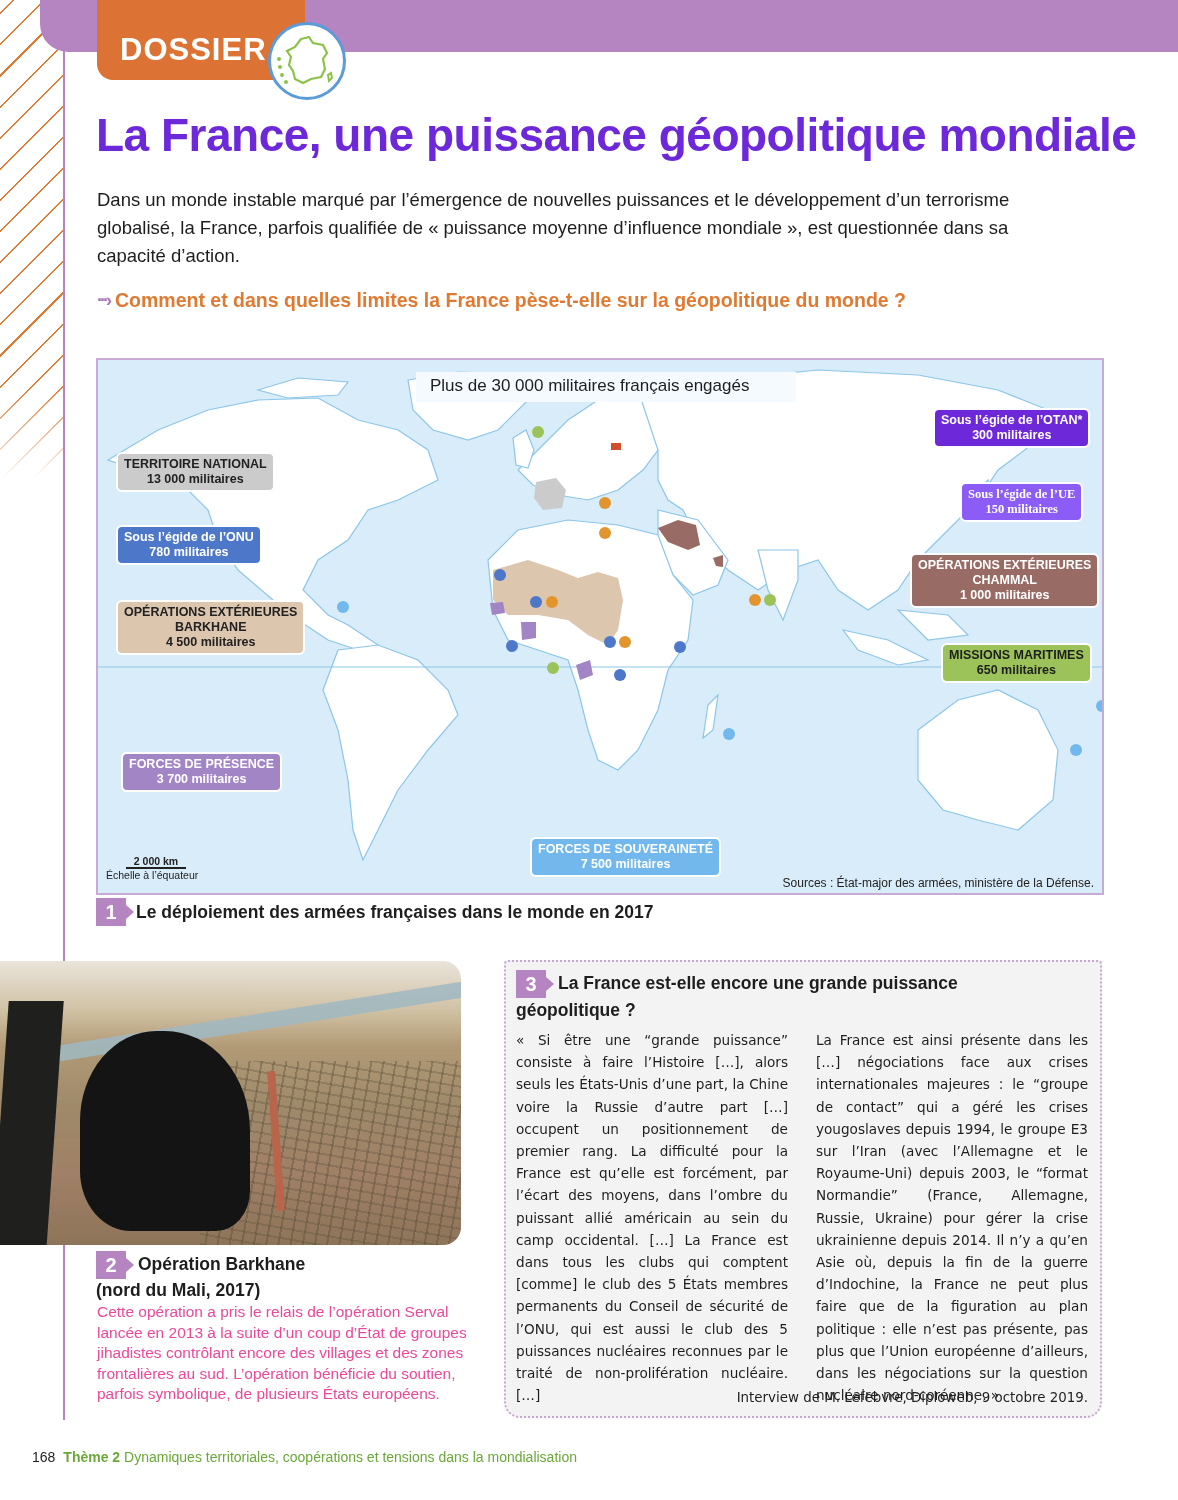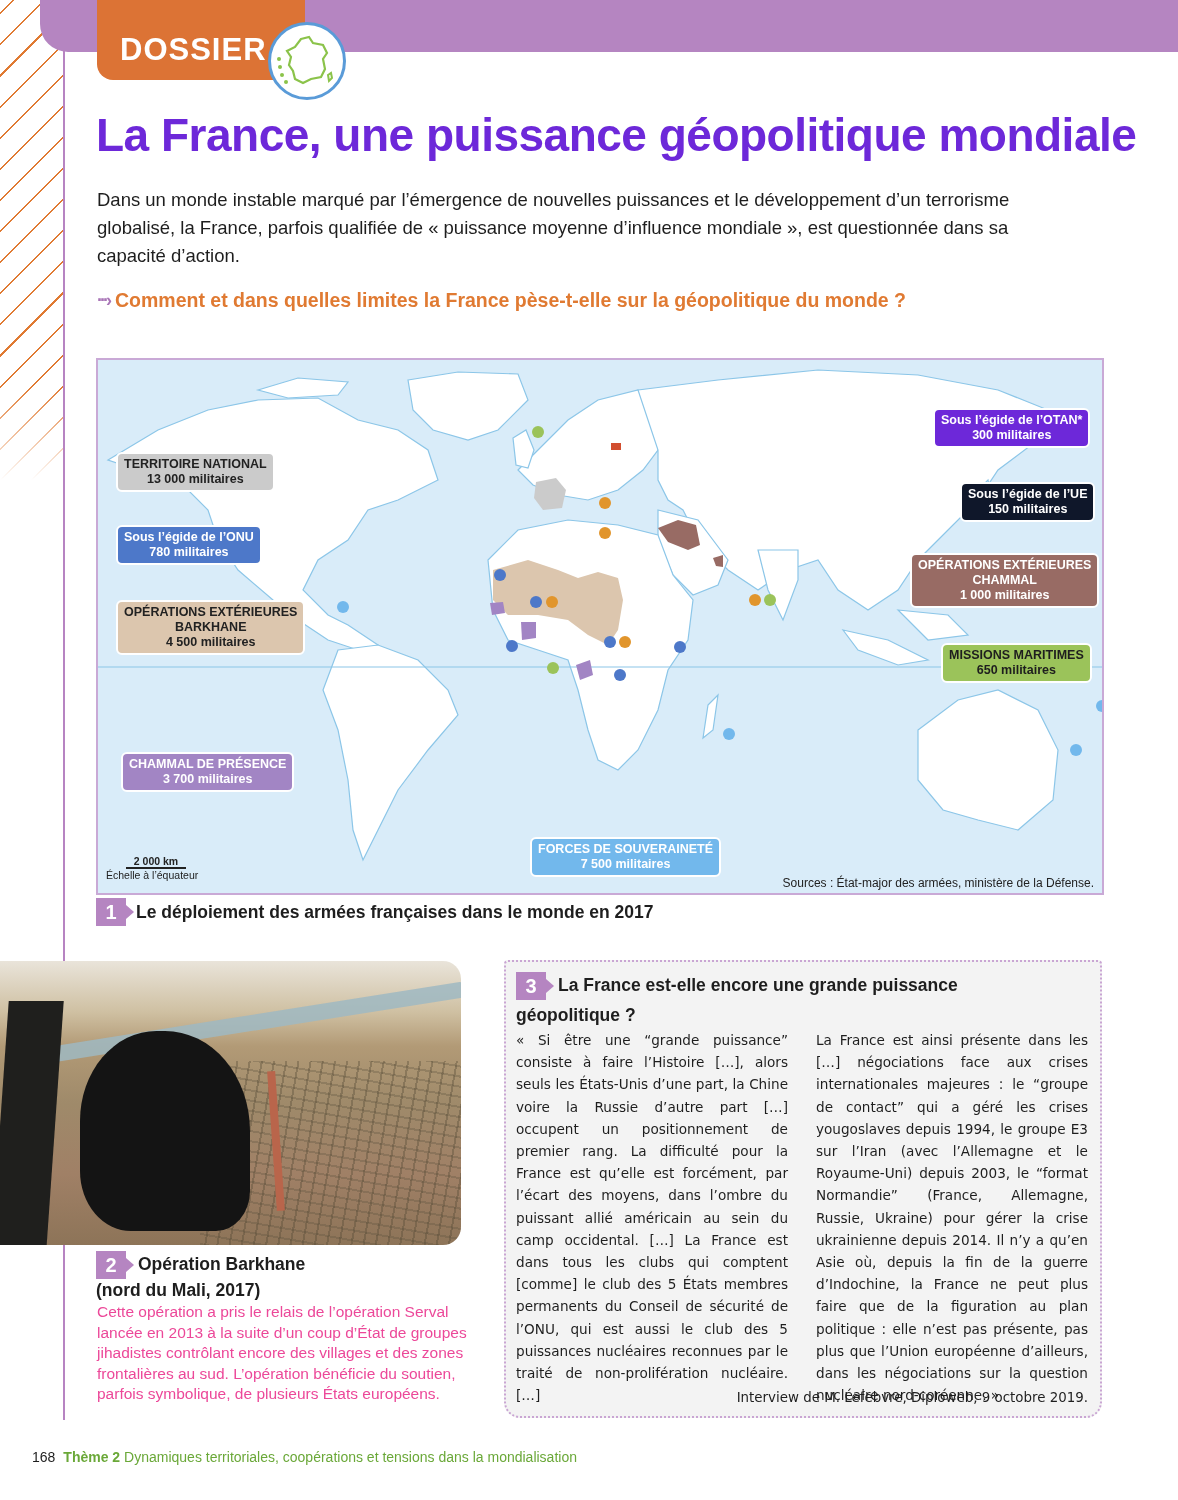--- a/index.html
+++ b/index.html
@@ -22,21 +22,21 @@
 
   .map { position: absolute; left: 96px; top: 358px; width: 1008px; height: 537px; background: #d9ecf9; border: 2px solid #c9a9d6; overflow: hidden; }
   .map svg { position: absolute; left: 0; top: 0; }
   .map-title { position: absolute; left: 318px; top: 12px; width: 380px; height: 30px; background: #f5fafe; font-size: 17px; line-height: 28px; padding-left: 14px; color: #1e1e1e; }
   .legend-box { position: absolute; border-radius: 6px; border: 2px solid #fff; color: #fff; font-size: 12.5px; line-height: 15px; text-align: center; padding: 3px 6px; font-weight: bold; }
   .lb-gray { background: #cbcbcb; color: #222; }
   .lb-blue { background: #4d78c9; }
   .lb-tan { background: #dcc6ae; color: #222; }
   .lb-purple { background: #a285c4; }
   .lb-red { background: #6d28d9; }
-  .lb-orange { background: #0f172a; }
+  .lb-orange { background: #8b5cf6; font-family: Liberation Serif, serif; }
   .lb-brown { background: #986b64; }
   .lb-green { background: #9bc35a; color: #1e1e1e; }
   .lb-light { background: #72b8ec; }
   .scale { position: absolute; left: 8px; top: 495px; font-size: 10.5px; color: #222; text-align: center; }
   .scale-val { display: block; width: 60px; margin-left: 20px; border-bottom: 2px solid #222; font-weight: bold; }
   .sources { position: absolute; right: 8px; top: 516px; font-size: 12px; color: #222; }
 
   .caption { position: absolute; display: flex; align-items: center; gap: 10px; font-weight: bold; font-size: 17.5px; color: #1e1e1e; }
   .num { position: relative; width: 30px; height: 28px; background: #b585c1; color: #fff; font-size: 20px; font-weight: bold; display: flex; align-items: center; justify-content: center; }
   .num::after { content: ""; position: absolute; right: -8px; top: 7px; border-left: 8px solid #b585c1; border-top: 7px solid transparent; border-bottom: 7px solid transparent; }
@@ -47,21 +47,21 @@
   .photo .grid { position: absolute; left: 200px; top: 100px; width: 261px; height: 184px;
     background: repeating-linear-gradient(100deg, rgba(80,70,50,.35) 0 2px, transparent 2px 12px), repeating-linear-gradient(10deg, rgba(90,80,60,.3) 0 2px, transparent 2px 10px); }
   .photo .road { position: absolute; left: 272px; top: 110px; width: 8px; height: 140px; background: #b9654b; transform: rotate(-4deg); }
   .photo .helmet { position: absolute; left: 80px; top: 70px; width: 170px; height: 200px; background: #141414; border-radius: 45% 50% 20% 30%; }
   .photo .door { position: absolute; left: 0; top: 40px; width: 55px; height: 250px; background: #1f1f1d; transform: skewX(-4deg); }
 
   .c2-title { position: absolute; left: 96px; top: 1251px; font-size: 17.5px; font-weight: bold; line-height: 23px; }
   .c2-body { position: absolute; left: 97px; top: 1302px; width: 370px; font-size: 15.5px; line-height: 20.5px; color: #ec4899; }
 
   .box3 { position: absolute; left: 504px; top: 960px; width: 598px; height: 458px; background: #f3f3f3; border: 2px dotted #c9a5d3; border-radius: 4px 4px 16px 16px; }
-  .b3-title { position: absolute; left: 10px; top: 8px; width: 520px; font-size: 17.5px; font-weight: bold; line-height: 30px; }
+  .b3-title { position: absolute; left: 10px; top: 8px; width: 520px; font-size: 17.5px; font-weight: bold; line-height: 25px; }
   .b3-title .num { display: inline-flex; vertical-align: middle; margin-right: 12px; }
   .b3-col { position: absolute; top: 67px; width: 272px; font-size: 15.3px; line-height: 22.2px; text-align: justify; color: #1e1e1e; font-family: "DejaVu Sans", sans-serif; font-size: 13.6px; }
   .b3-left { left: 10px; }
   .b3-right { left: 310px; }
   .b3-source { position: absolute; right: 12px; top: 428px; font-size: 13.4px; color: #1e1e1e; font-family: "DejaVu Sans", sans-serif; }
 
   .footer { position: absolute; left: 32px; top: 1449px; font-size: 14px; display: flex; gap: 8px; }
   .footer .pg { color: #1e1e1e; }
   .footer .theme { color: #6aa838; font-weight: bold; }
   .footer .ftxt { color: #6aa838; }
@@ -156,36 +156,37 @@
       <circle cx="582" cy="287" r="6" fill="#4d78c9"></circle>
       <circle cx="657" cy="240" r="6" fill="#e1952c"></circle>
       <circle cx="672" cy="240" r="6" fill="#9bc35a"></circle>
       <circle cx="245" cy="247" r="6" fill="#72b8ec"></circle>
       <circle cx="631" cy="374" r="6" fill="#72b8ec"></circle>
       <circle cx="978" cy="390" r="6" fill="#72b8ec"></circle>
       <circle cx="1004" cy="346" r="6" fill="#72b8ec"></circle>
     </g>
   </svg>
 
+  <div class="map-title">Plus de 30 000 militaires français engagés</div>
 
   <div class="legend-box lb-gray" style="left:18px;top:92px;">
     <div>TERRITOIRE NATIONAL</div>
     <div>13 000 militaires</div>
   </div>
   <div class="legend-box lb-blue" style="left:18px;top:165px;">
     <div>Sous l’égide de l’ONU</div>
     <div>780 militaires</div>
   </div>
   <div class="legend-box lb-tan" style="left:18px;top:240px;">
     <div>OPÉRATIONS EXTÉRIEURES</div>
     <div>BARKHANE</div>
     <div>4 500 militaires</div>
   </div>
   <div class="legend-box lb-purple" style="left:23px;top:392px;">
-    <div>CHAMMAL DE PRÉSENCE</div>
+    <div>FORCES DE PRÉSENCE</div>
     <div>3 700 militaires</div>
   </div>
   <div class="legend-box lb-red" style="left:835px;top:48px;">
     <div>Sous l’égide de l’OTAN*</div>
     <div>300 militaires</div>
   </div>
   <div class="legend-box lb-orange" style="left:862px;top:122px;">
     <div>Sous l’égide de l’UE</div>
     <div>150 militaires</div>
   </div>

